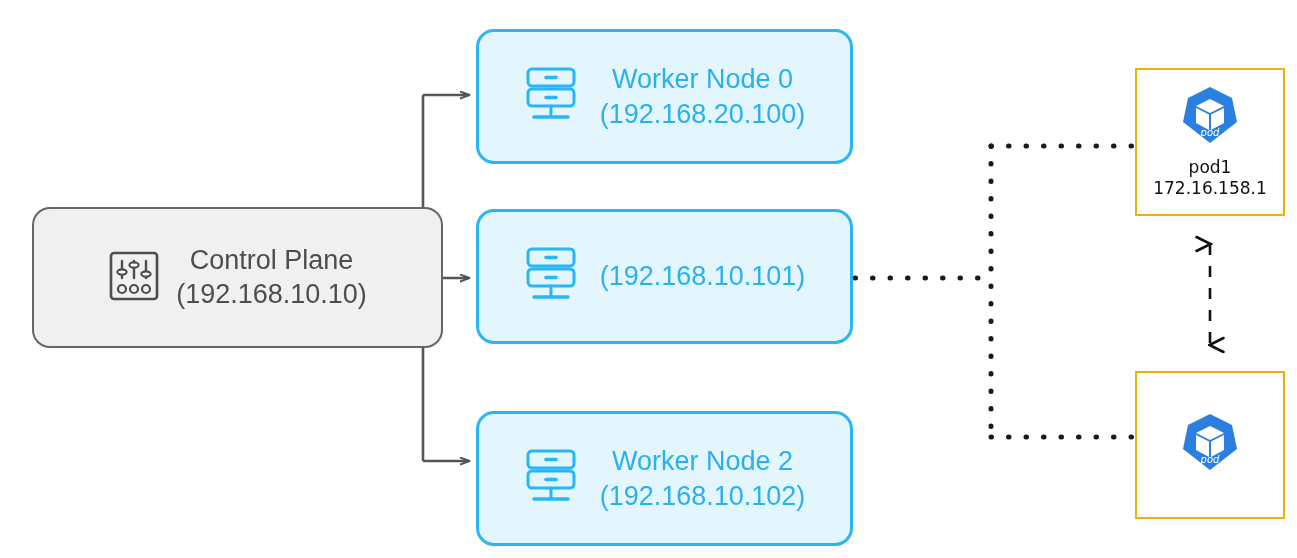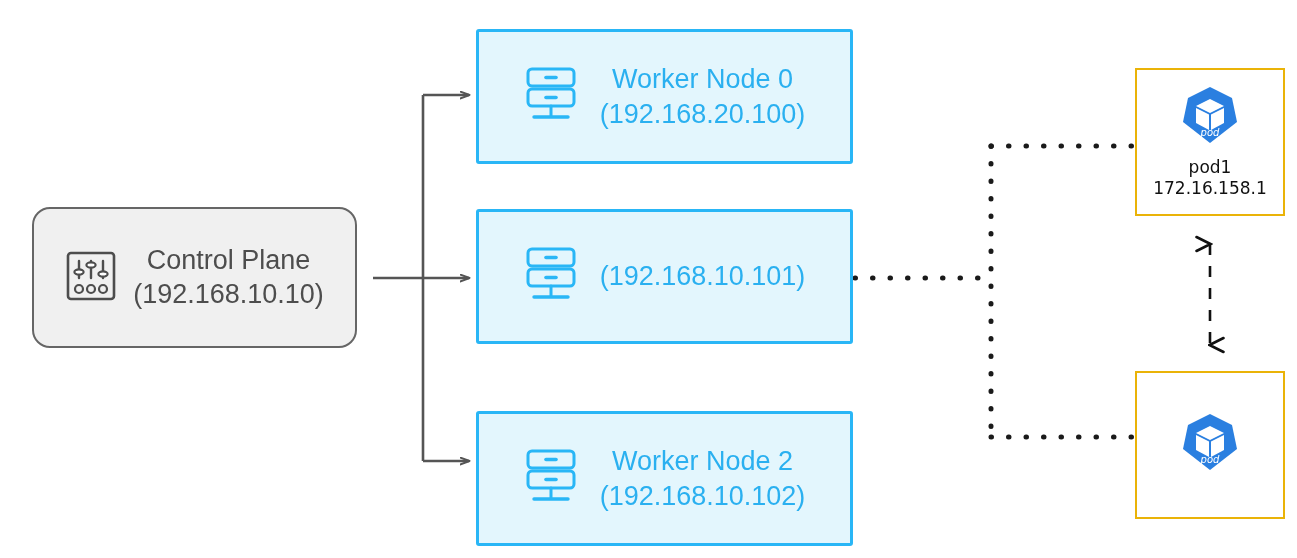--- a/index.html
+++ b/index.html
@@ -26,42 +26,42 @@
     box-sizing: border-box;
     display: flex;
     flex-direction: row;
     align-items: center;
     justify-content: center;
   }
   
   #control-plane {
     left: 32px;
     top: 207px;
-    width: 325px;
+    width: 411px;
     height: 141px;
     background: #f0f0f0;
     border: 2px solid #666666;
     border-radius: 18px;
     gap: 16px;
   }
   #control-plane .cp-text {
     color: #4d4d4d;
     font-size: 27px;
     line-height: 1.25;
     text-align: center;
     white-space: nowrap;
   }
   
   .worker-box {
     left: 476px;
     width: 377px;
     height: 135px;
     background: #e3f6fd;
     border: 3px solid #29b6f6;
-    border-radius: 3px;
+    border-radius: 18px;
     gap: 22px;
   }
   #worker-0 { top: 29px; }
   #worker-1 { top: 209px; }
   #worker-2 { top: 411px; }
   .worker-text {
     color: #2ab0f0;
     font-size: 27px;
     line-height: 1.26;
     text-align: center;

